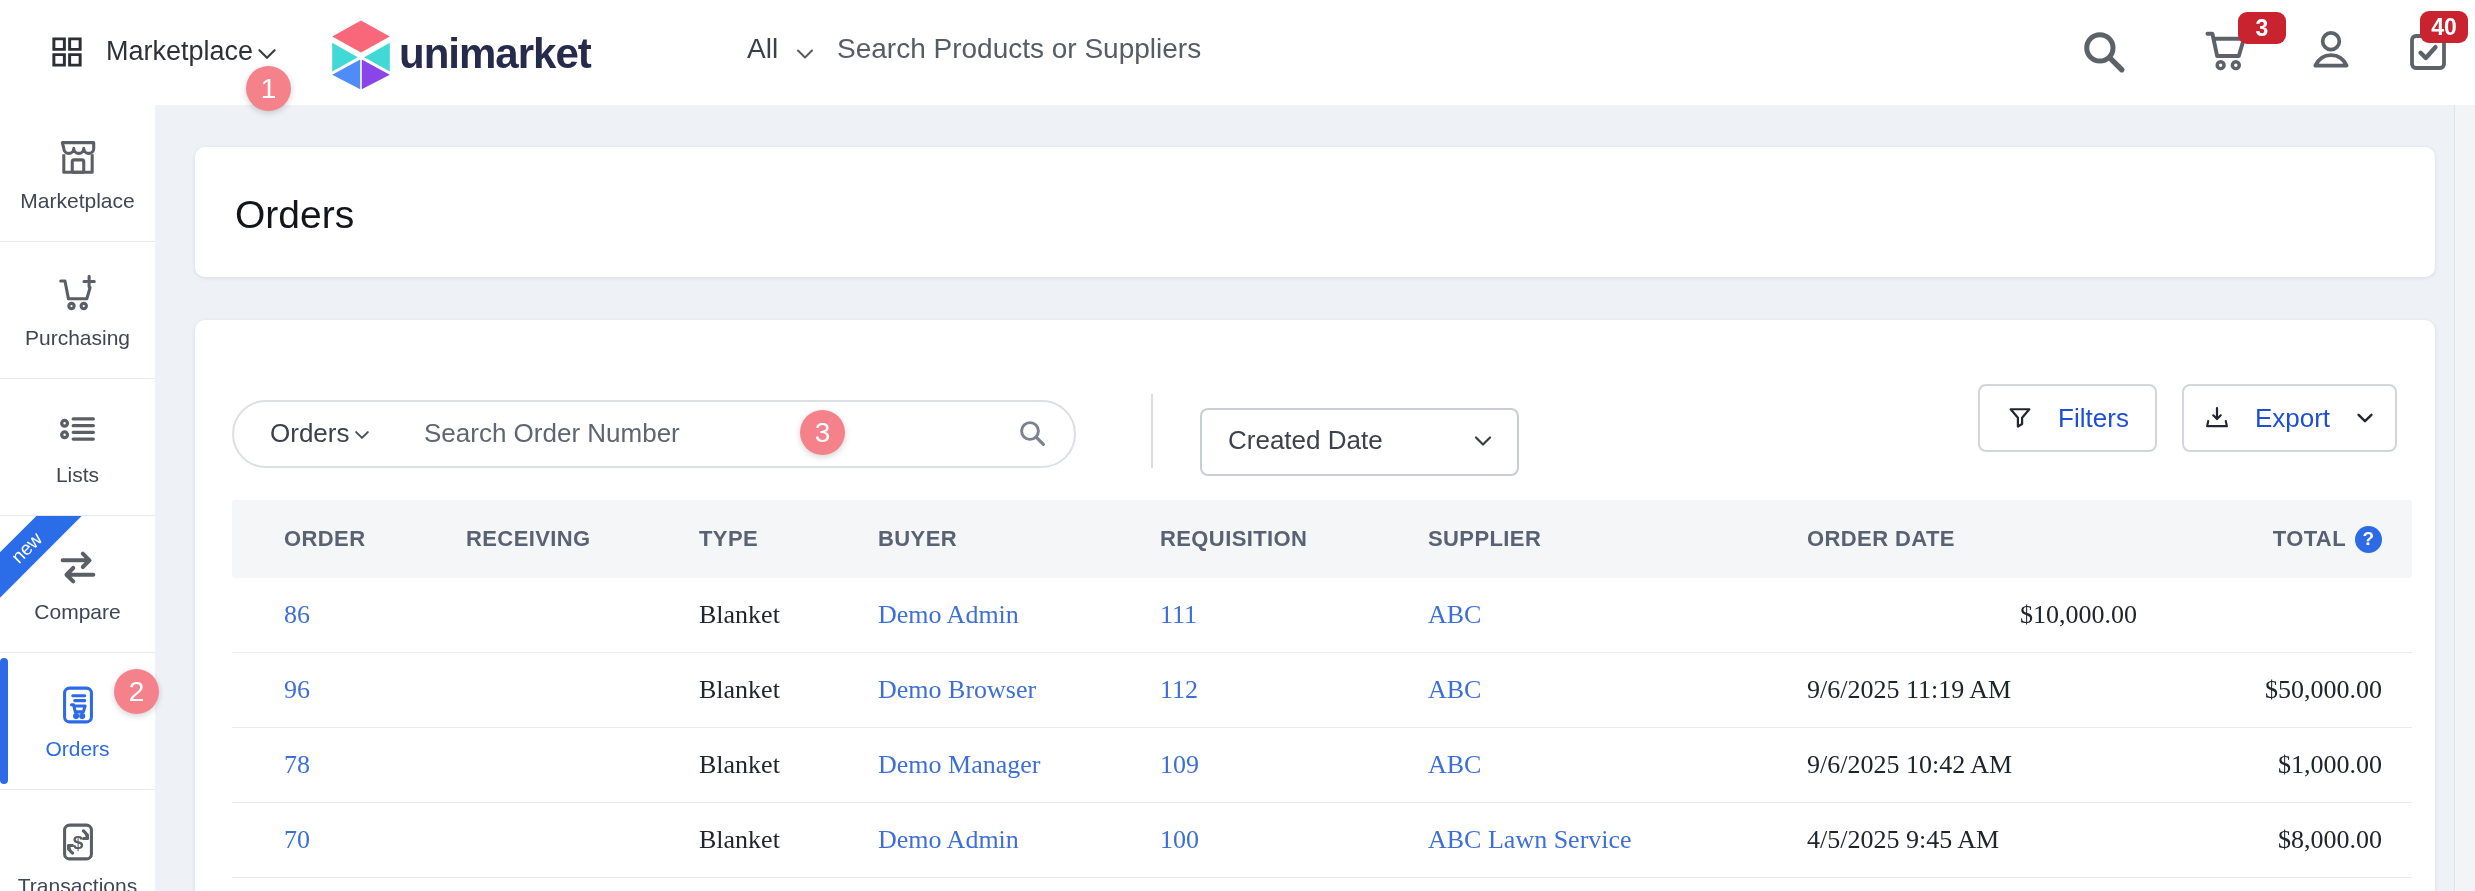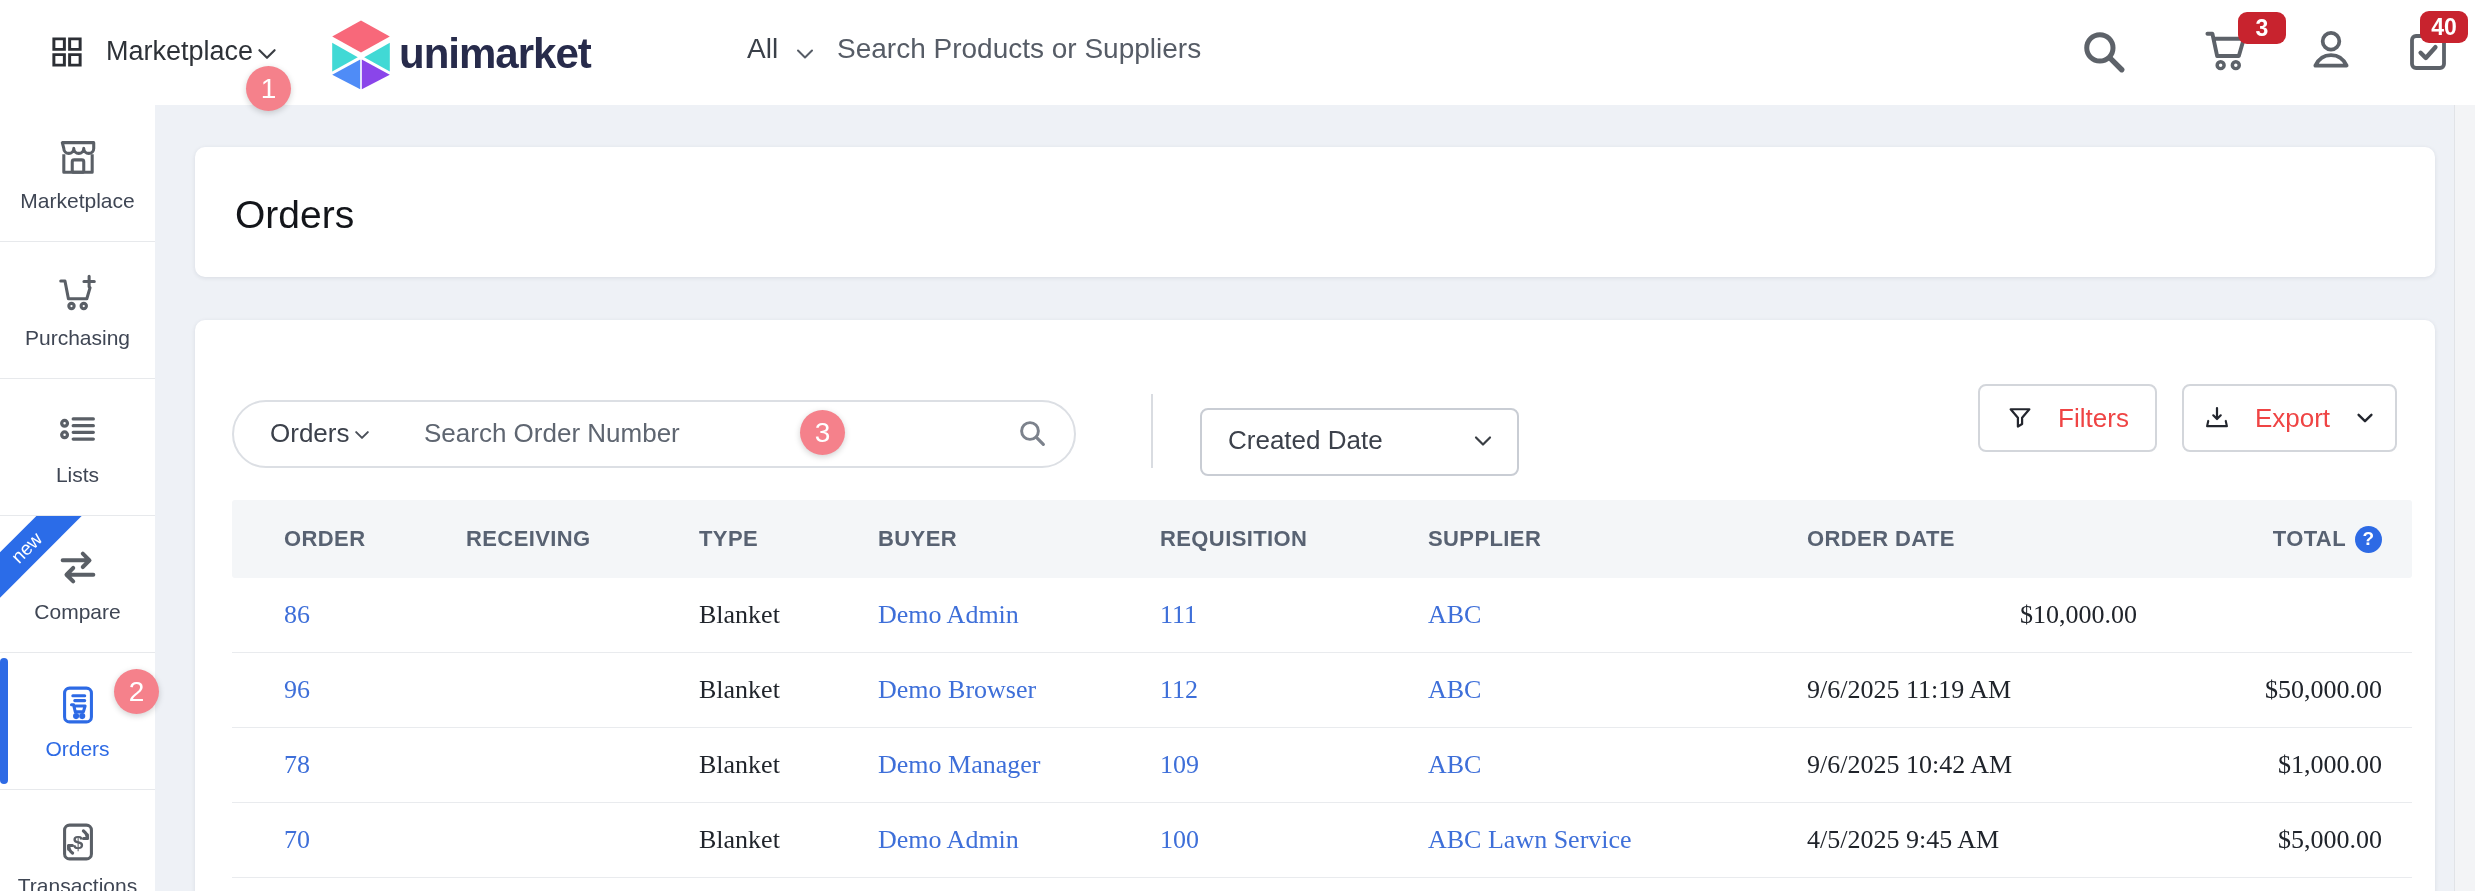--- a/index.html
+++ b/index.html
@@ -85,21 +85,21 @@
   .pill-badge{position:absolute;left:566px;top:8px;}
   .v-divider{position:absolute;left:956px;top:74px;height:74px;width:2px;background:#d9dce1;}
   .date-select{
     position:absolute;left:1005px;top:88px;width:315px;height:64px;border:2px solid #c9cdd4;
     border-radius:8px;background:#fff;cursor:pointer;
   }
   .date-label{position:absolute;left:26px;top:0;line-height:60px;font-size:26px;color:#3c414b;}
   .date-chevron{position:absolute;right:22px;top:19px;width:24px;height:24px;color:#3a3e44;}
   .btn{
     position:absolute;top:64px;height:64px;border:2px solid #d3d6db;border-radius:8px;background:#fff;
-    display:flex;align-items:center;justify-content:center;gap:24px;font-size:26px;color:#ef4444;cursor:pointer;
+    display:flex;align-items:center;justify-content:center;gap:24px;font-size:26px;color:#1d4ed8;cursor:pointer;
   }
   .btn svg{width:28px;height:28px;color:#23262e;}
   .btn-filters{left:1783px;width:175px;}
   .btn-export{left:1987px;width:211px;}
   .btn .small-chevron{width:22px;height:22px;}
 
   
   .otable{position:absolute;left:37px;top:180px;width:2180px;}
   .thead,.trow{
     display:grid;grid-template-columns:182px 233px 179px 282px 268px 379px 330px 1fr;
@@ -332,21 +332,21 @@
               <div class="tcell right">$1,000.00</div>
             </div>
             <div class="trow">
               <div class="tcell"><span class="link">70</span></div>
               <div class="tcell"></div>
               <div class="tcell">Blanket</div>
               <div class="tcell"><span class="link">Demo Admin</span></div>
               <div class="tcell"><span class="link">100</span></div>
               <div class="tcell"><span class="link">ABC Lawn Service</span></div>
               <div class="tcell">4/5/2025 9:45 AM</div>
-              <div class="tcell right">$5,000.00</div>
+              <div class="tcell right">$8,000.00</div>
             </div>
           </div>
       </div>
     </div>
 
     <div class="scroll-strip"></div>
   </div>
 
   <div class="step-badge step-1">1</div>
   <div class="step-badge step-2">2</div>

